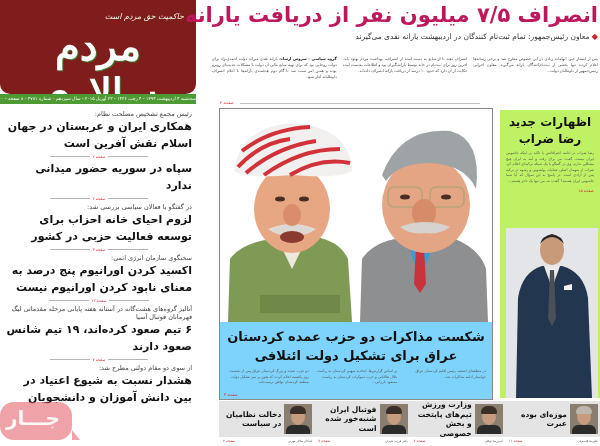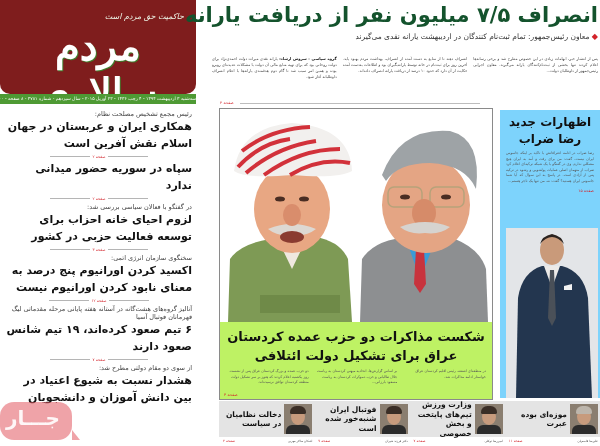--- a/index.html
+++ b/index.html
@@ -22,21 +22,21 @@
   }
   .datebar {
     position: absolute; left: 0; top: 94px; width: 196px; height: 10px;
     background: #4e9a34; color: #ffffff; font-size: 4.5px; line-height: 10px;
     text-align: center; direction: rtl; white-space: nowrap; overflow: hidden;
   }
 
   .headline {
     position: absolute; left: 212px; top: 3px; width: 386px;
     text-align: right; direction: rtl; font-weight: bold; font-size: 21px;
-    color: #14532d; white-space: nowrap;
+    color: #be185d; white-space: nowrap;
   }
   .subhead {
     position: absolute; left: 212px; top: 32px; width: 386px;
     text-align: right; direction: rtl; font-size: 7.5px; color: #333;
   }
   .subhead .bullet { color: #d2232a; font-size: 8px; }
 
   .lead-columns {
     position: absolute; left: 212px; top: 56px; width: 386px; height: 44px;
     display: flex; flex-direction: row-reverse; gap: 6px; direction: rtl;
@@ -52,37 +52,37 @@
   }
   .story { margin: 0 6px; }
   .story .kicker { font-size: 6.5px; color: #444; margin-top: 2px; }
   .story .title { font-size: 11px; font-weight: bold; color: #111; line-height: 17px; }
   .story .ref-row { display: flex; align-items: center; justify-content: center; gap: 3px; margin: 2px 0 1px; }
   .story .ref-row .line { width: 40px; height: 1px; background: #b5b5b5; }
   .story .ref-row .ref { font-size: 3.8px; color: #d2232a; }
 
   .cartoon-box {
     position: absolute; left: 219px; top: 108px; width: 274px; height: 292px;
-    border: 1px solid #8a8a8a; background: #bef264;
+    border: 1px solid #8a8a8a; background: #7dd3fc;
   }
   .cartoon { position: absolute; left: 0; top: 0; width: 272px; height: 213px; overflow: hidden; }
   .cartoon-caption {
     position: absolute; left: 0; top: 218px; width: 272px; text-align: center; direction: rtl;
     font-size: 13px; font-weight: bold; color: #111; line-height: 19px;
   }
   .cartoon-text {
     position: absolute; left: 6px; top: 260px; width: 260px; height: 26px;
     display: flex; flex-direction: row-reverse; gap: 6px; direction: rtl;
   }
   .cartoon-text .col { flex: 1; font-size: 3.6px; line-height: 5.5px; color: #555; overflow: hidden; }
   .cartoon-ref { position: absolute; left: 4px; top: 283px; font-size: 4px; color: #d2232a; }
 
   .side-box {
     position: absolute; left: 500px; top: 110px; width: 100px; height: 288px;
-    background: #7dd3fc; direction: rtl; overflow: hidden;
+    background: #bef264; direction: rtl; overflow: hidden;
   }
   .side-box .title { text-align: center; font-size: 12px; font-weight: bold; line-height: 17px; margin-top: 4px; color: #111; }
   .side-box .text { font-size: 3.6px; line-height: 5.6px; color: #555; padding: 3px 6px; text-align: justify; }
   .side-box .ref { font-size: 4px; color: #d2232a; padding-right: 6px; }
   .side-photo { position: absolute; left: 6px; top: 118px; width: 92px; height: 170px; }
 
   .bottom-strip {
     position: absolute; left: 219px; top: 401px; width: 381px; height: 36px;
     background: #e4e4e4; display: flex; flex-direction: row-reverse; direction: rtl;
   }

